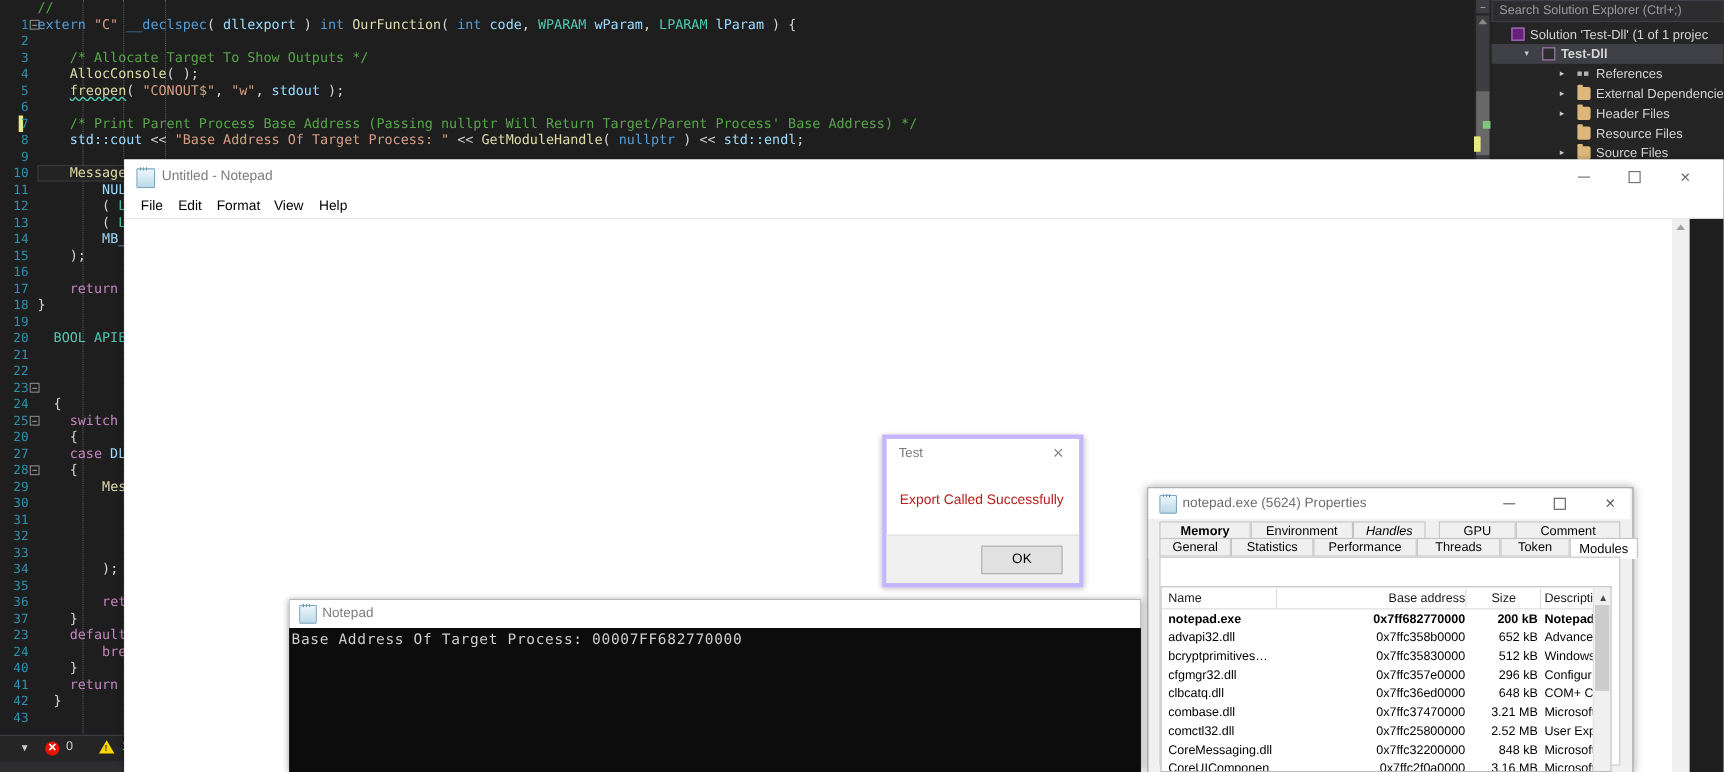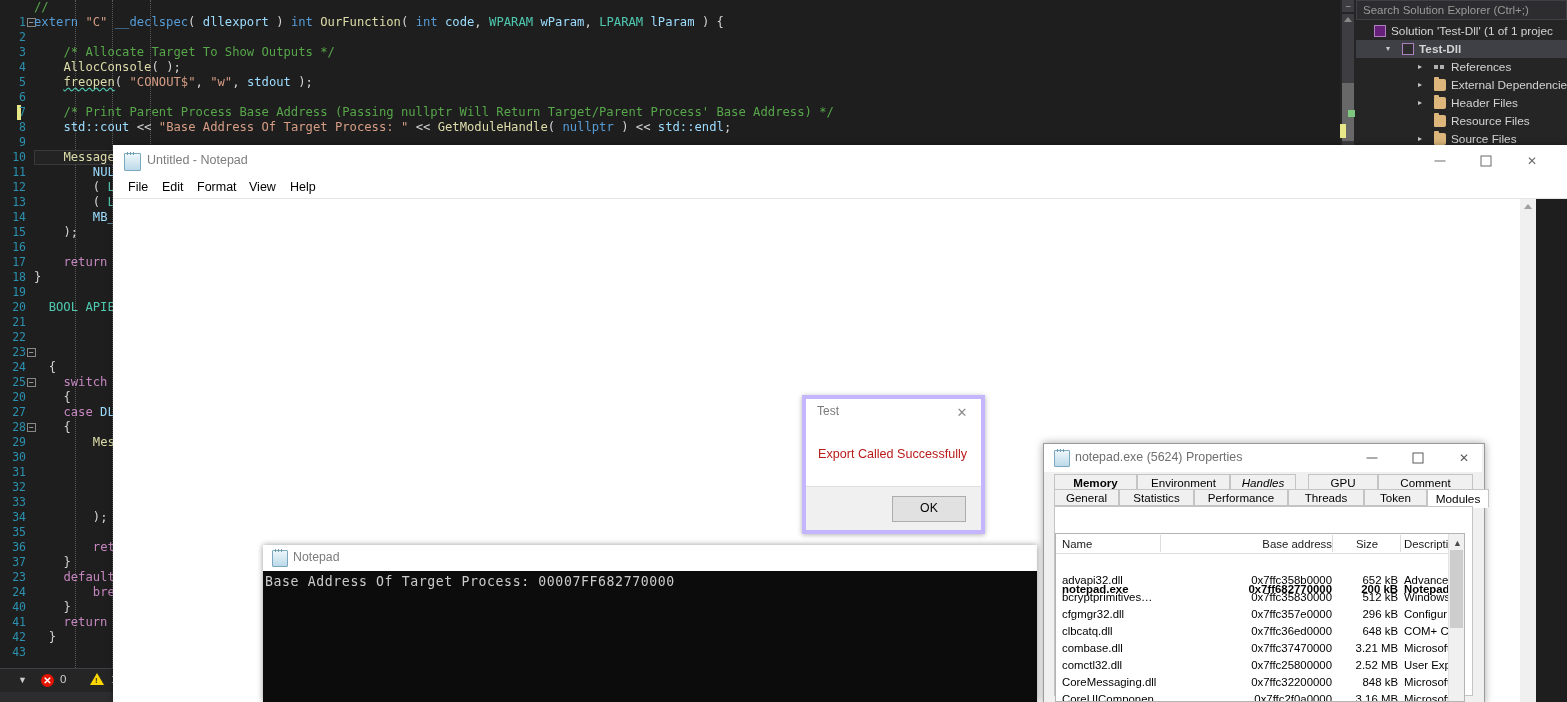--- a/index.html
+++ b/index.html
@@ -370,21 +370,21 @@
   <div id="lv-head">
       <span class="lvh lv-c-name" style="position: absolute; left: 6px;">Name</span>
       <span class="lvh lv-c-base" style="position: absolute; left: 108px; width: 168px; ">Base address</span>
       <span class="lvh lv-c-size" style="position: absolute; left: 280px; width: 62px; text-align: center;">Size</span>
       <span class="lvh lv-c-desc" style="position: absolute; left: 348px; width: 46px; overflow: hidden;">Descriptio</span>
       <div class="lvh-div" style="left: 276px;"></div>
       <div class="lvh-div" style="left: 344px;"></div>
     </div>
   <div id="lv-vsep"></div>
   <div id="lv-rows">
-      <div class="lv-row bold" style="top: 21px; margin-top: 26px;">
+      <div class="lv-row bold" style="top: 21px;">
         <span class="lv-c-name">notepad.exe</span>
         <span class="lv-c-base">0x7ff682770000</span>
         <span class="lv-c-size">200 kB</span>
         <span class="lv-c-desc">Notepad</span>
       </div>
       <div class="lv-row" style="top: 38px;">
         <span class="lv-c-name">advapi32.dll</span>
         <span class="lv-c-base">0x7ffc358b0000</span>
         <span class="lv-c-size">652 kB</span>
         <span class="lv-c-desc">Advance</span>

